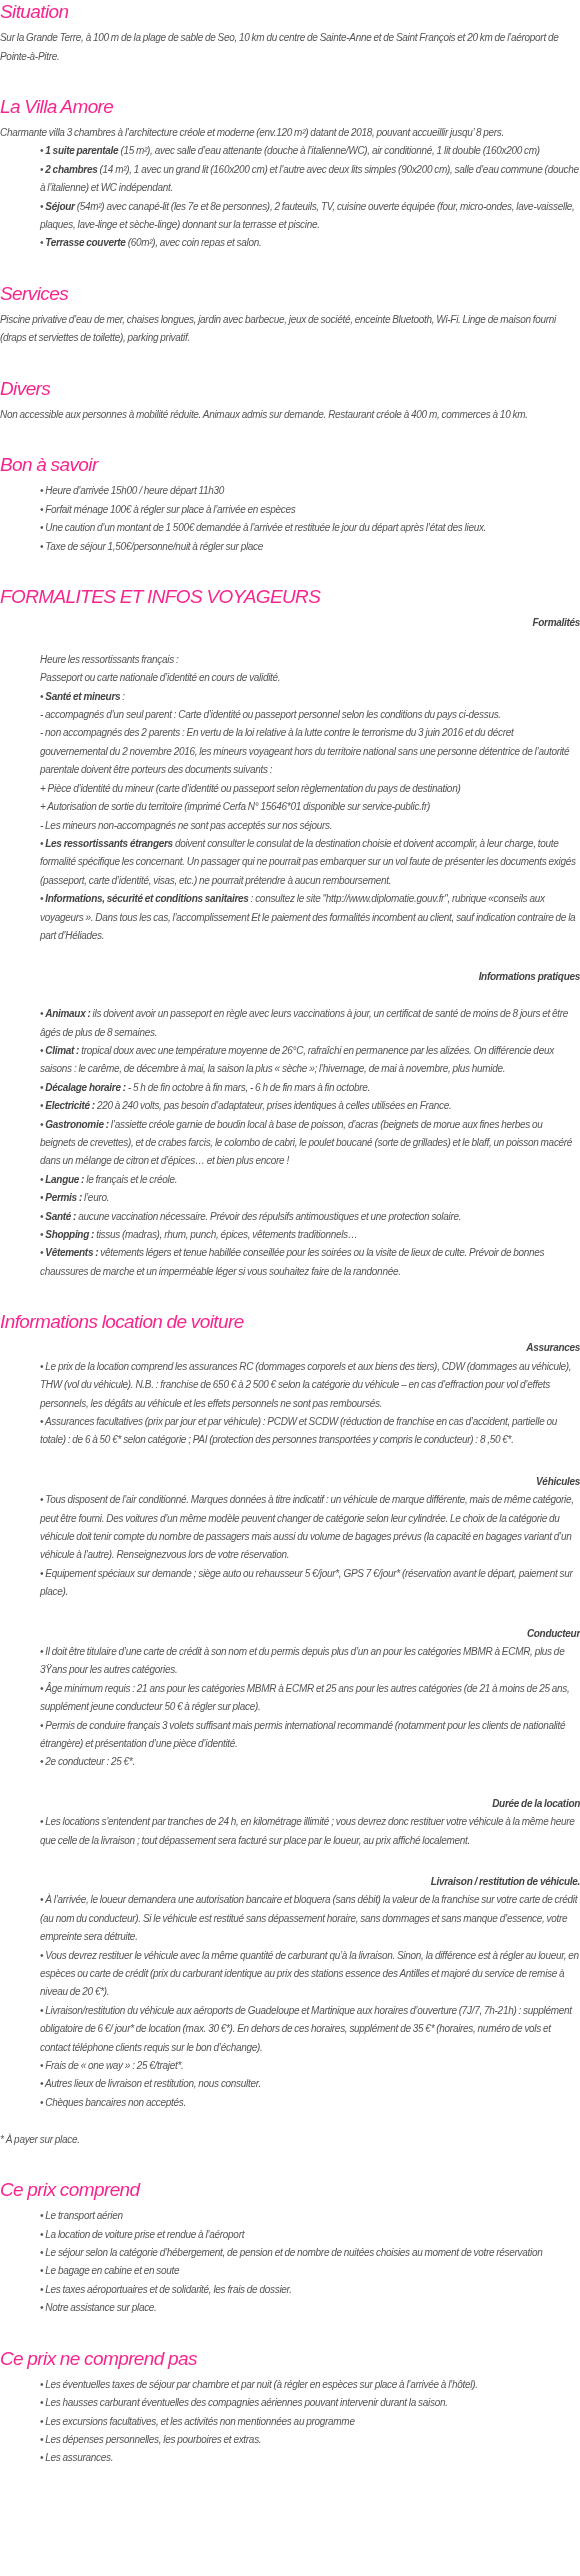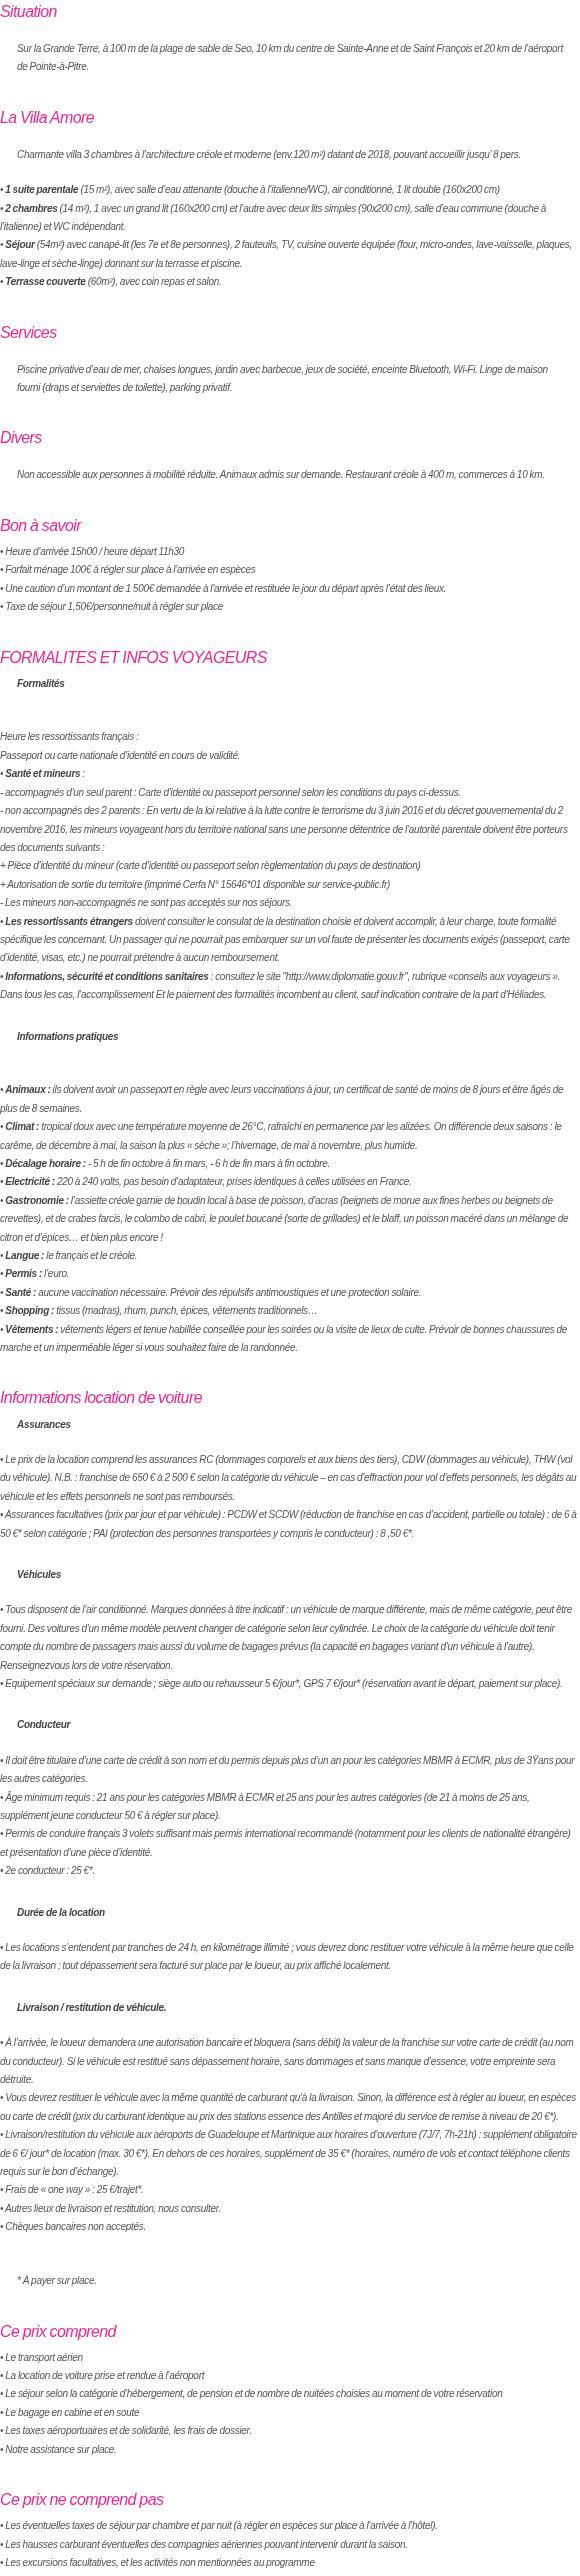--- a/index.html
+++ b/index.html
@@ -12,33 +12,33 @@
     line-height: 18.4px;
     letter-spacing: -0.3px;
     word-spacing: -0.4px;
   }
   .page { padding: 0 0 7.7px 0; }
   h2 {
     color: #f7268f;
     font-family: "Liberation Sans", "DejaVu Sans", sans-serif;
     font-style: italic;
     font-weight: normal;
-    font-size: 16px;
+    font-size: 19px;
     line-height: 23px;
     margin: 0 0 6.1px 0;
     letter-spacing: -0.6px;
   }
   section { margin-bottom: 29px; }
   section.first { padding-top: 0; }
-  p { margin: 17px; }
-  .sub { font-weight: bold; color: #444; margin-top: 4.6px; }
+  p { margin: 0; }
+  .sub { font-weight: bold; color: #444; margin-top: 4.6px; text-align: right; }
   .gap { height: 18.4px; }
   .bullet::before { content: "• "; }
   b { font-weight: bold; color: #444; }
-  .item { display: block; }
+  .item { display: block; margin-left: 40px; }
 </style>
 </head>
 <body>
 
 <div class="page">
 
   <section class="first">
     <h2>Situation</h2>
     <p>Sur la Grande Terre, à 100 m de la plage de sable de Seo, 10 km du centre de Sainte-Anne et de Saint François et 20 km de l’aéroport de Pointe-à-Pitre.</p>
   </section>

